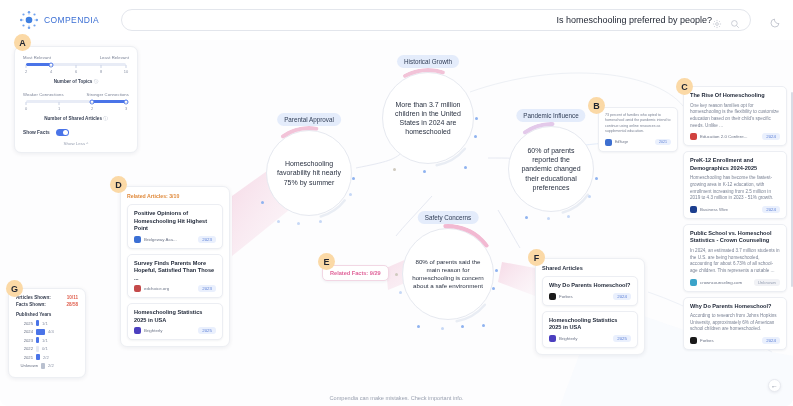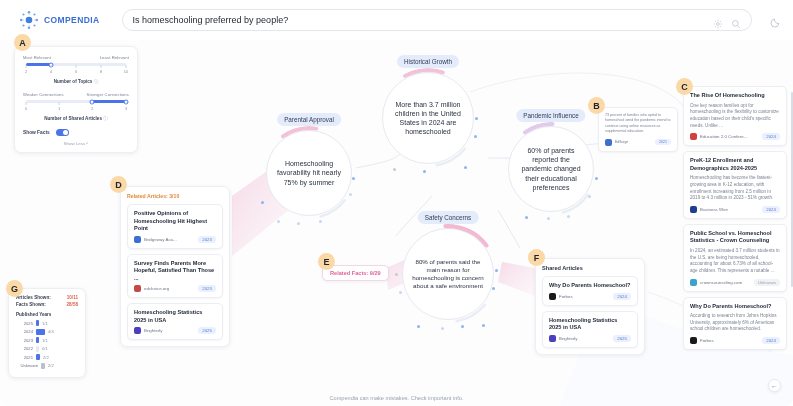--- a/index.html
+++ b/index.html
@@ -21,33 +21,33 @@
   .header {
     position: absolute; top: 0; left: 0; right: 0; height: 40px;
     background: #ffffff;
     display: flex; align-items: center;
     padding: 0 12px;
     z-index: 40;
   }
   .brand { display: flex; align-items: center; gap: 4px; margin-left: 6px; }
   .brand-mark { width: 22px; height: 22px; position: relative; }
   .brand-name {
-    font-size: 8.5px; font-weight: bold; letter-spacing: .4px;
+    font-size: 8.5px; font-weight: normal; letter-spacing: .4px;
     color: #3b6fd4;
   }
   .searchbar {
     flex: 1; margin-left: 22px; margin-right: 22px;
     height: 22px; border: 1px solid #e3e6ec; border-radius: 12px;
     background: #fff;
     display: flex; align-items: center; padding: 0 10px;
     max-width: 630px;
   }
   .searchbar .q {
     flex: 1; font-size: 9px; color: #1d2330; border: none; outline: none;
-    background: transparent; font-family: "Liberation Sans", sans-serif;
+    background: transparent; font-family: "Liberation Sans", sans-serif; text-align: right;
   }
   .sb-icons { display: flex; align-items: center; gap: 8px; }
   .ic { width: 10px; height: 10px; opacity: .5; }
   .moon { position: absolute; right: 12px; top: 14px; width: 11px; height: 11px; opacity: .55; }
 
   
   .panel {
     background: #fff; border: 1px solid #edeff3; border-radius: 7px;
     box-shadow: 0 1px 4px rgba(20,30,60,.07);
   }

